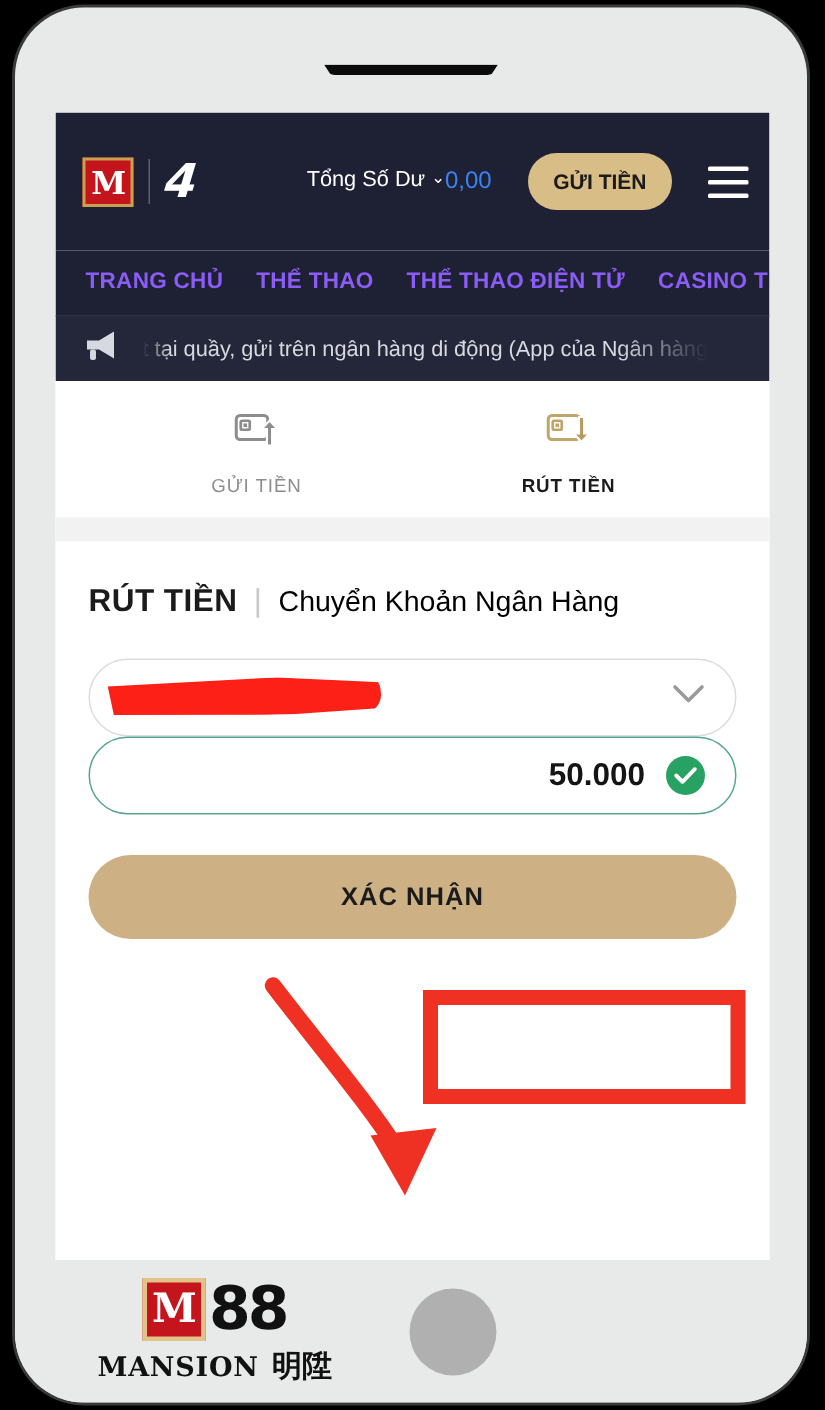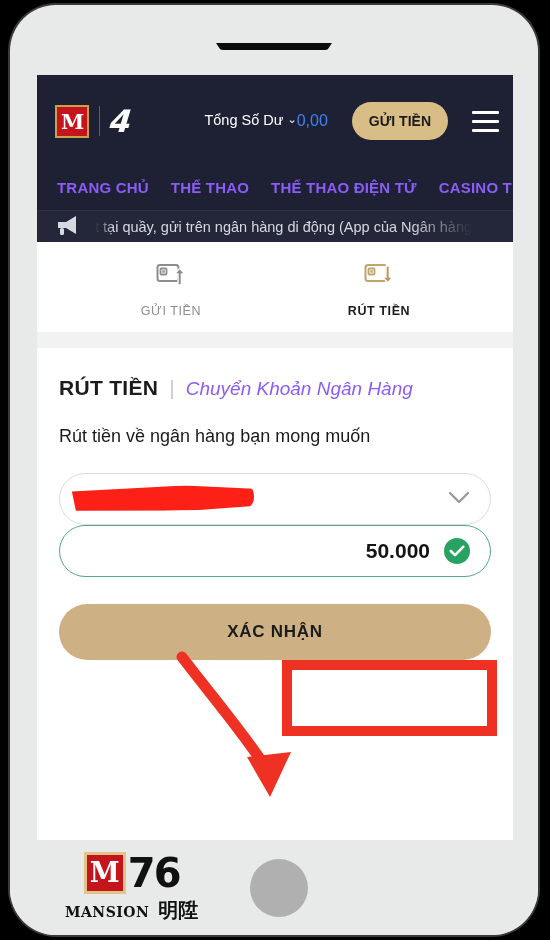--- a/index.html
+++ b/index.html
@@ -130,21 +130,21 @@
     color: #8b5cf6;
     font-size: 15px;
     font-weight: bold;
     letter-spacing: 0.2px;
     text-decoration: none;
   }
 
   
   .announce {
     background: #242739;
-    height: 32px;
+    height: 44px;
     display: flex; align-items: center;
     gap: 14px;
     padding: 0 18px;
     overflow: hidden;
     border-top: 1px solid #2c3043;
   }
   .megaphone { flex: 0 0 auto; }
   .announce-text {
     color: #d7d9e0;
     font-size: 14.5px;
@@ -186,21 +186,21 @@
   }
   .form-title {
     display: flex; align-items: baseline; gap: 11px;
     margin-bottom: 26px;
   }
   .form-title .main {
     font-size: 21px; font-weight: bold; color: #1b1b1b;
     letter-spacing: 0.3px;
   }
   .form-title .bar { color: #c9c9c9; font-size: 21px; font-weight: 300; }
-  .form-title .sub { font-size: 19px; color: #8b5cf6; font-style: italic; }
+  .form-title .sub { font-size: 19px; color: #000000; }
 
   .form-subtitle {
     font-size: 18px; color: #1b1b1b;
     margin-bottom: 26px;
   }
 
   .field-label {
     font-size: 17px; color: #1b1b1b;
     margin: 0 0 9px 18px;
   }
@@ -297,21 +297,21 @@
     color: #111; font-family: "DejaVu Sans", sans-serif;
     font-weight: bold; font-size: 40px; line-height: 0.95;
     letter-spacing: -2px;
   }
   .brand-bottom {
     display: flex; align-items: baseline; gap: 9px;
     margin-top: 3px;
   }
   .brand-mansion {
     font-family: "DejaVu Serif", serif; font-weight: bold;
-    font-size: 14px; color: #111; letter-spacing: 0.5px;
+    font-size: 18px; color: #111; letter-spacing: 0.5px;
   }
   .brand-cn {
     font-family: "DejaVu Sans", sans-serif; font-weight: bold;
     font-size: 20px; color: #111;
   }
   .home-button {
     width: 58px; height: 58px;
     border-radius: 50%;
     background: #b0b0b0;
     cursor: pointer;
@@ -394,21 +394,20 @@
 
     <div class="card-gap"></div>
 
     <div class="form-card">
       <div class="form-title">
         <span class="main">RÚT TIỀN</span>
         <span class="bar">|</span>
         <span class="sub">Chuyển Khoản Ngân Hàng</span>
       </div>
 
-      <div class="form-subtitle">Rút tiền về ngân hàng bạn mong muốn</div>
 
       <div class="select-field">
         <div class="redaction"></div>
         <span class="chevron-down">
           <svg width="22" height="13" viewBox="0 0 22 13">
             <path d="M2 2 L11 11 L20 2" fill="none" stroke="#9a9a9a" stroke-width="2.4" stroke-linecap="round" stroke-linejoin="round"></path>
           </svg>
         </span>
       </div>
 
@@ -426,21 +425,21 @@
       
     </div>
   </div>
 
   <div class="brand-bar">
     <div class="brand-logo">
       <div class="brand-top">
         <div class="brand-m">
           <span>M</span>
         </div>
-        <div class="brand-88">76</div>
+        <div class="brand-88">88</div>
       </div>
       <div class="brand-bottom">
         <span class="brand-mansion">MANSION</span>
         <span class="brand-cn">明陞</span>
       </div>
     </div>
     <div class="home-button"></div>
   </div>
 </div>
 

